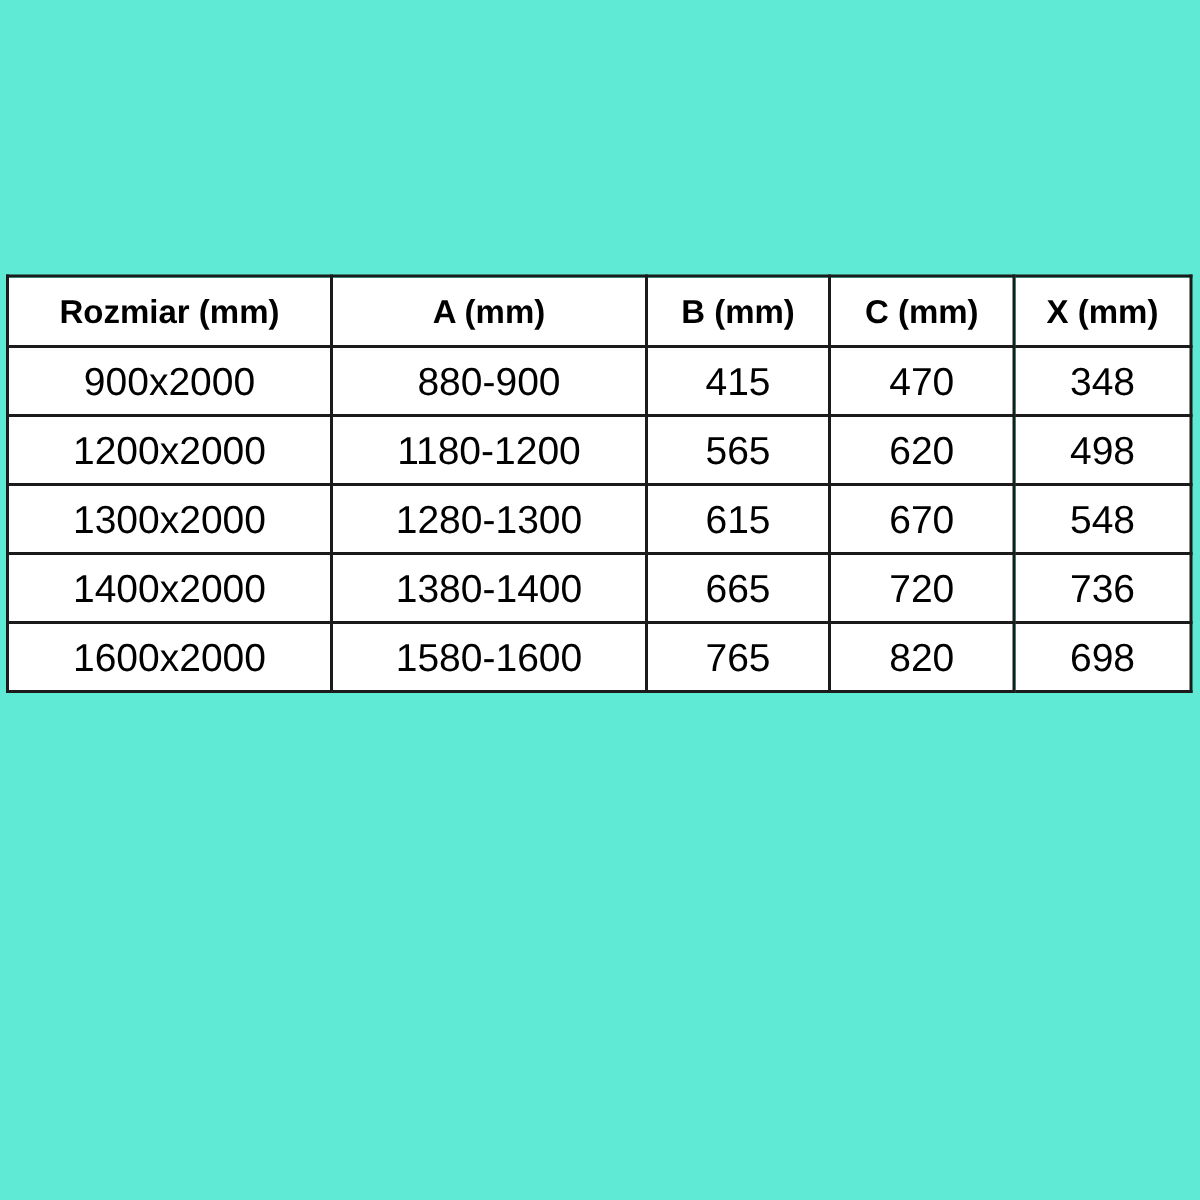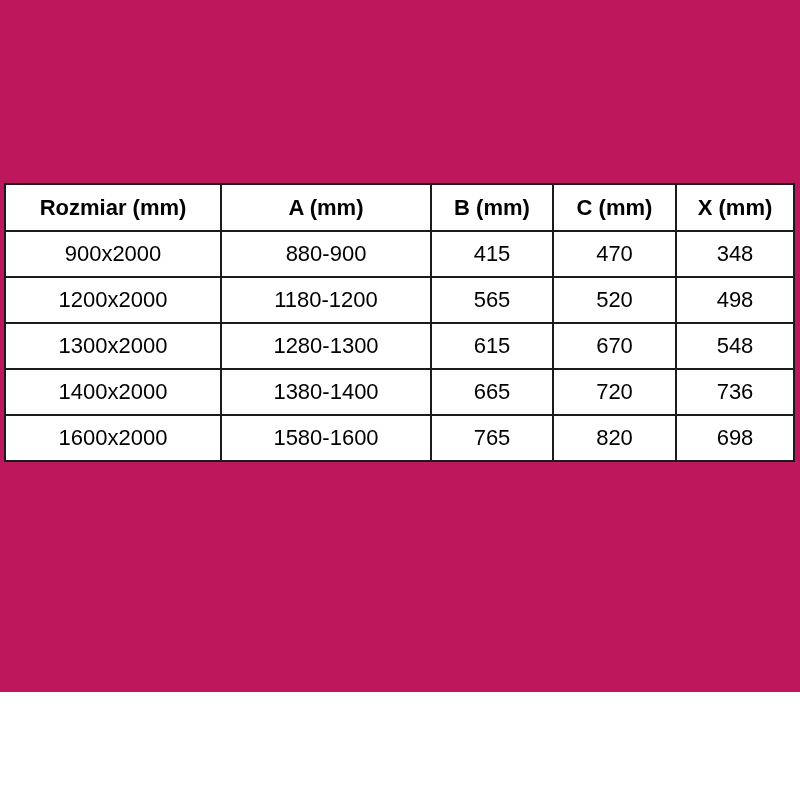--- a/index.html
+++ b/index.html
@@ -3,22 +3,22 @@
 <meta charset="utf-8">
 <style>
   html, body {
     margin: 0;
     padding: 0;
     background: #ffffff;
   }
   .canvas {
     position: relative;
     width: 800px;
-    height: 692px;
-    background: #be185d;
+    height: 800px;
+    background: #5eead4;
     overflow: hidden;
   }
   table.dim-table {
     position: absolute;
     left: 4px;
     top: 183px;
     width: 789px;
     border-collapse: collapse;
     table-layout: fixed;
     font-family: "Liberation Sans", sans-serif;
@@ -34,21 +34,21 @@
     overflow: hidden;
     white-space: nowrap;
   }
   .dim-table th {
     height: 45px;
     font-size: 22px;
     font-weight: bold;
   }
   .dim-table td {
     height: 44px;
-    font-size: 22px;
+    font-size: 26px;
     font-weight: normal;
   }
   col.c0 { width: 216px; }
   col.c1 { width: 210px; }
   col.c2 { width: 122px; }
   col.c3 { width: 123px; }
   col.c4 { width: 118px; }
 </style>
 </head>
 <body>
@@ -76,21 +76,21 @@
         <td>900x2000</td>
         <td>880-900</td>
         <td>415</td>
         <td>470</td>
         <td>348</td>
       </tr>
       <tr>
         <td>1200x2000</td>
         <td>1180-1200</td>
         <td>565</td>
-        <td>520</td>
+        <td>620</td>
         <td>498</td>
       </tr>
       <tr>
         <td>1300x2000</td>
         <td>1280-1300</td>
         <td>615</td>
         <td>670</td>
         <td>548</td>
       </tr>
       <tr>

